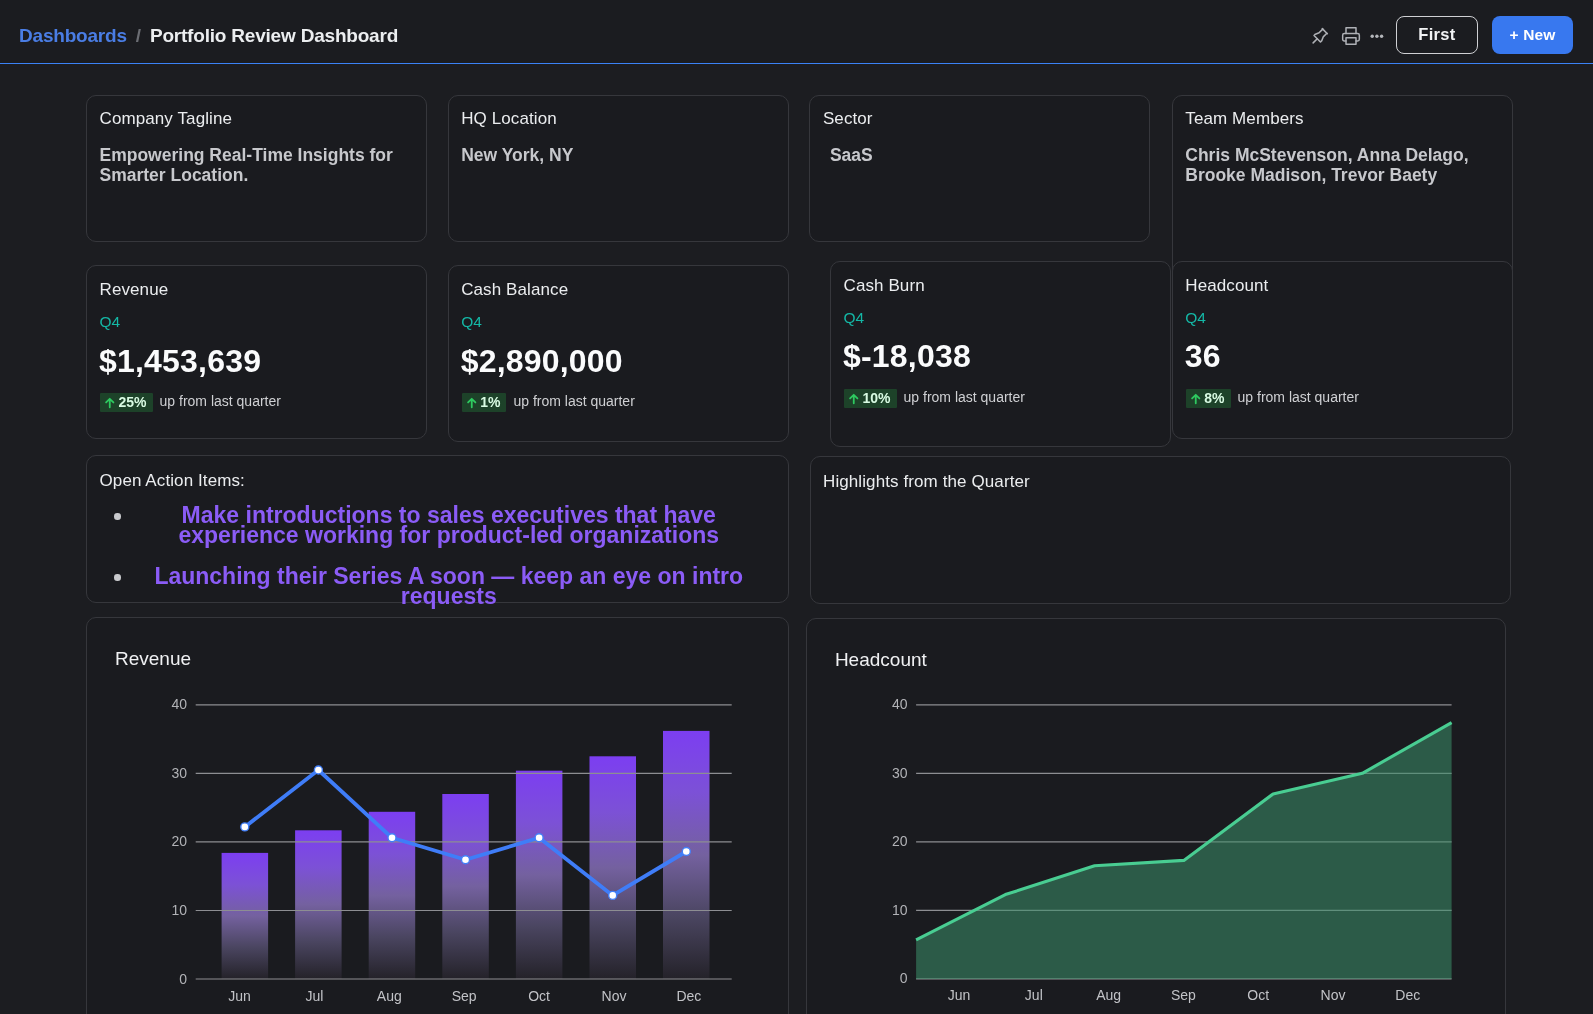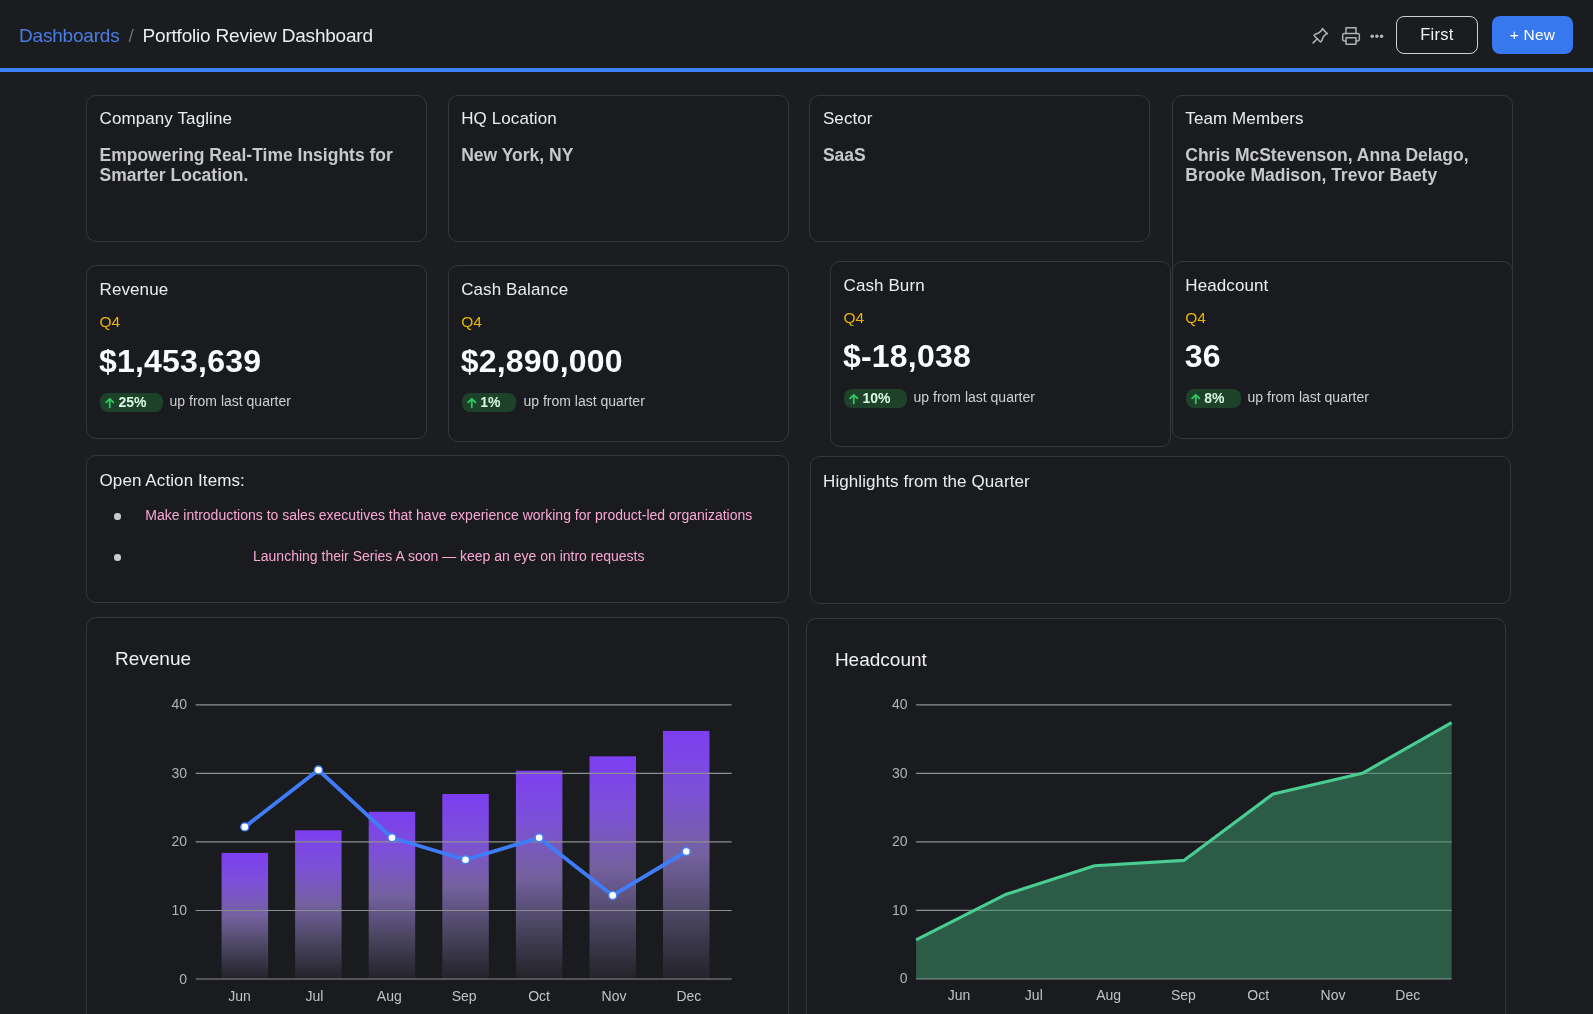--- a/index.html
+++ b/index.html
@@ -1,36 +1,36 @@
 <!DOCTYPE html>
 <html><head>
 <meta charset="utf-8">
 <style>
   * { margin:0; padding:0; box-sizing:border-box; }
   html,body { width:1593px; height:1014px; overflow:hidden; }
   body { background:#1c1d21; font-family:"Liberation Sans",sans-serif; position:relative; color:#e9eaec; }
   svg text { font-family:"Liberation Sans",sans-serif; }
-  .topbar { position:absolute; left:0; top:0; width:1593px; height:72px; background:#1b1c20; border-bottom:4px solid #3b82f6; }
+  .topbar { position:absolute; left:0; top:0; width:1593px; height:64px; background:#1b1c20; border-bottom:1px solid #3b82f6;font-weight:bold; }
   .crumb { position:absolute; left:19px; top:25px; font-size:19px; letter-spacing:-0.2px; }
   .crumb a { color:#4a7de4; text-decoration:none; }
   .crumb .sep { color:#6b6d73; margin:0 9px; }
   .crumb .cur { color:#eceef0; }
   .icnbtn { position:absolute; top:26px; }
   .share { position:absolute; left:1395.6px; top:16.4px; width:82.7px; height:38px; border:1.5px solid #cfd0d4; border-radius:8px; color:#f2f3f5; font-size:16.5px; letter-spacing:0.3px; text-align:center; line-height:35px; }
   .newbtn { position:absolute; left:1492px; top:16.4px; width:81px; height:38px; background:#3878ef; border-radius:8px; color:#fff; font-size:15.5px; letter-spacing:0.2px; text-align:center; line-height:38px; }
   .card { position:absolute; background:#1a1b1f; border:1px solid #36373c; border-radius:10px; }
   .ct { position:absolute; left:12.5px; top:13.5px; font-size:17px; font-weight:500; color:#ebedef; letter-spacing:0.1px; }
   .cbody { position:absolute; left:12.5px; right:14px; font-size:17.5px; font-weight:700; color:#c7c8cc; line-height:20.5px; letter-spacing:0px; }
-  .q4 { position:absolute; left:12.5px; font-size:15.5px; color:#eab308; }
+  .q4 { position:absolute; left:12.5px; font-size:15.5px; color:#14b8a6; }
   .big { position:absolute; left:12px; font-size:32px; font-weight:700; color:#fafbfc; letter-spacing:0.2px; }
   .delta { position:absolute; left:13px; font-size:14px; color:#cfd0d3; white-space:nowrap; }
-  .pill { display:inline-block; background:#1d4229; border-radius:8px; height:19px; line-height:19px; padding:0 16px 0 3px; color:#d9fbe3; font-weight:700; margin-right:7px; vertical-align:-1px; }
+  .pill { display:inline-block; background:#1d4229; border-radius:1px; height:19px; line-height:19px; padding:0 6px 0 3px; color:#d9fbe3; font-weight:700; margin-right:7px; vertical-align:-1px; }
   .pill svg { vertical-align:-2.5px; margin-right:2px; }
   ul.blist { position:absolute; left:26px; right:18px; list-style:none; }
-  ul.blist li { position:relative; font-size:14px; font-weight:400; color:#f9a8d4; line-height:19.8px; padding-left:15px; letter-spacing:0px; }
+  ul.blist li { position:relative; font-size:23px; font-weight:700; color:#8b5cf6; line-height:19.8px; padding-left:15px; letter-spacing:0px; }
   ul.blist li:before { content:""; position:absolute; left:1px; top:7px; width:6.5px; height:6.5px; border-radius:50%; background:#c9cacd; }
   .r2 .ct { top:14px; } .r3 .ct { top:15px; }
   .chtitle { position:absolute; left:28px; top:29.5px; font-size:19px; font-weight:500; color:#f0f1f3; }
 </style>
 </head>
 <body>
 <div class="topbar">
   <div class="crumb"><a>Dashboards</a><span class="sep">/</span><span class="cur">Portfolio Review Dashboard</span></div>
   <svg class="icnbtn" style="left:1309px;top:24.5px;" width="22" height="22" viewBox="0 0 24 24" fill="none" stroke="#aeb0b5" stroke-width="1.7" stroke-linecap="round" stroke-linejoin="round">
     <path d="M15 4.5l-4 4l-4 1.5l-1.5 1.5l7 7l1.5 -1.5l1.5 -4l4 -4"></path>
@@ -54,21 +54,21 @@
 <div class="card" style="left:86px; top:94.7px; width:341px; height:147.7px;">
   <div class="ct">Company Tagline</div>
   <div class="cbody" style="top:49px;">Empowering Real-Time Insights for Smarter Location.</div>
 </div>
 <div class="card" style="left:447.7px; top:94.7px; width:341px; height:147.7px;">
   <div class="ct">HQ Location</div>
   <div class="cbody" style="top:49px;">New York, NY</div>
 </div>
 <div class="card" style="left:809.4px; top:94.7px; width:341px; height:147.7px;">
   <div class="ct">Sector</div>
-  <div class="cbody" style="top:49px;">SaaS</div>
+  <div class="cbody" style="top:49px;margin-left:7px;">SaaS</div>
 </div>
 <div class="card" style="left:1171.8px; top:94.7px; width:341px; height:185px;">
   <div class="ct">Team Members</div>
   <div class="cbody" style="top:49px;">Chris McStevenson, Anna Delago, Brooke Madison, Trevor Baety</div>
 </div>
 
 <div class="card r2" style="left:86px; top:265px; width:341px; height:174.3px;">
   <div class="ct">Revenue</div>
   <div class="q4" style="top:47px;">Q4</div>
   <div class="big" style="top:76.5px;">$1,453,639</div>

